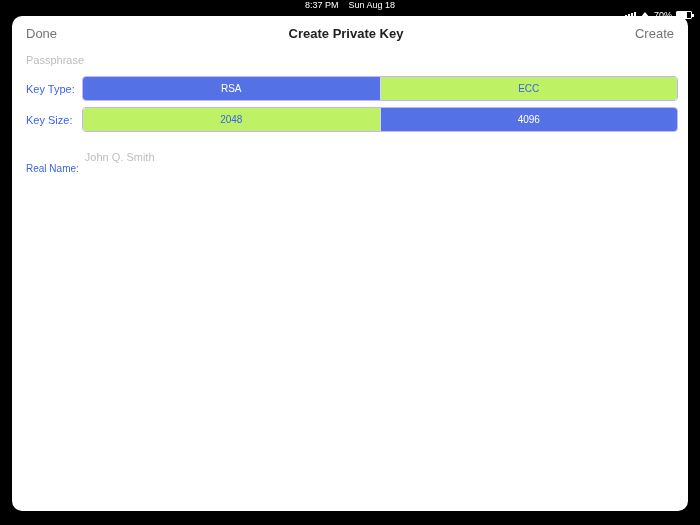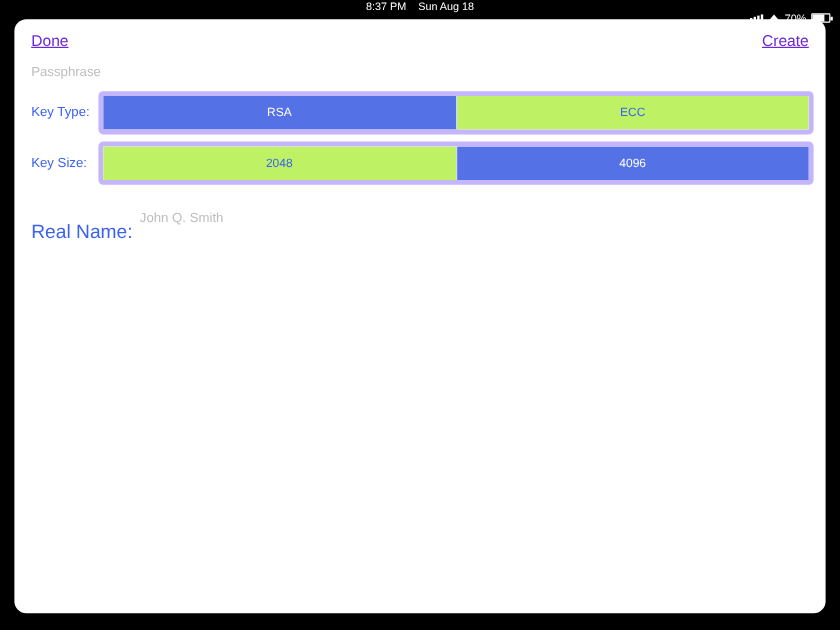--- a/index.html
+++ b/index.html
@@ -39,35 +39,35 @@
       overflow: hidden;
       display: flex;
       flex-direction: column;
     }
     .nav {
       display: flex;
       align-items: center;
       justify-content: space-between;
       padding: 10px 14px 6px;
     }
-    .nav-btn { color: #6d28d9; font-size: 13px; cursor: pointer; text-decoration: underline; }
+    .nav-btn { color: #737373; font-size: 13px; cursor: pointer; }
     .nav-title { font-weight: 600; font-size: 13px; color: #222; }
 
     .form { padding: 0 4px; }
     .row { display: flex; align-items: center; min-height: 26px; font-size: 11px; }
     .placeholder-row { padding: 2px 10px; color: #9a9a9a; }
     .label { width: 62px; color: #3b62f0; font-size: 11px; padding-left: 10px; flex: 0 0 auto; }
     .seg {
       flex: 1;
       display: flex;
-      border: 4px solid #c4b5fd;
+      border: 1px solid #c4b5fd;
       border-radius: 4px;
       overflow: hidden;
       margin: 3px 6px 3px 4px;
-      height: 36px;
+      height: 25px;
     }
     .seg .opt {
       flex: 1;
       display: flex;
       align-items: center;
       justify-content: center;
       font-size: 10px;
       color: #3b62f0;
       background: #bef264;
       border-right: 1px solid #cfd6f5;
@@ -86,21 +86,21 @@
     }
     .text-field {
       flex: 1;
       border: none;
       font-size: 11px;
       color: #333;
       padding: 2px 0;
     }
     .text-field::placeholder { color: #bdbdbd; }
     .field-row { padding: 4px 10px; }
-    .field-label { color: #3b62f0; font-size: 16px; margin-right: 6px; margin-top: 24px; }
+    .field-label { color: #3b62f0; font-size: 10px; margin-right: 6px; margin-top: 24px; }
   </style>
 </head>
 <body>
 
 <div class="status-bar">
   <span class="status-left">
     <span>8:37 PM</span>
     &nbsp;&nbsp;
     <span>Sun Aug 18</span>
   </span>
@@ -115,20 +115,21 @@
     <span>70%</span>
     <span class="batt">
         <i></i>
       </span>
   </span>
 </div>
 
 <div class="modal">
   <div class="nav">
     <span class="nav-btn">Done</span>
+    <span class="nav-title">Create Private Key</span>
     <span class="nav-btn">Create</span>
   </div>
 
   <div class="form">
 
     <div class="row placeholder-row">
       <input type="password" class="text-field" style="width: 100%;" placeholder="Passphrase">
     </div>
 
 

